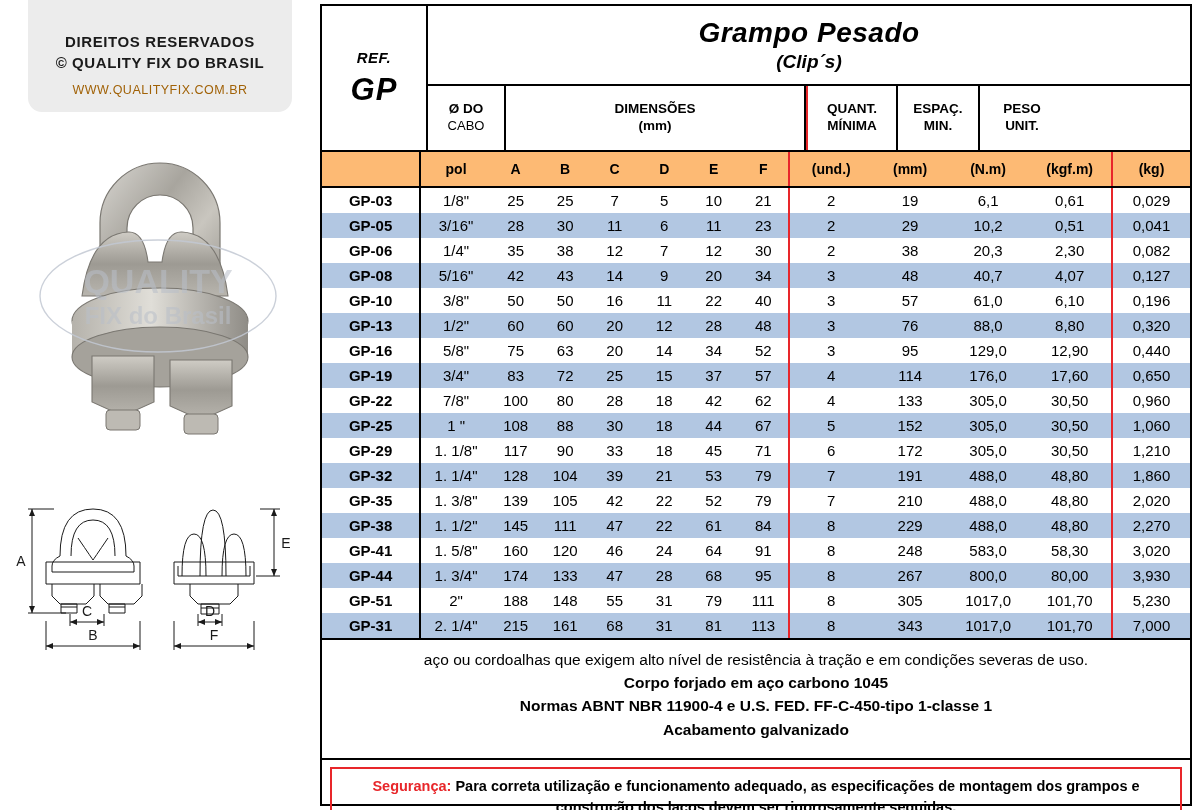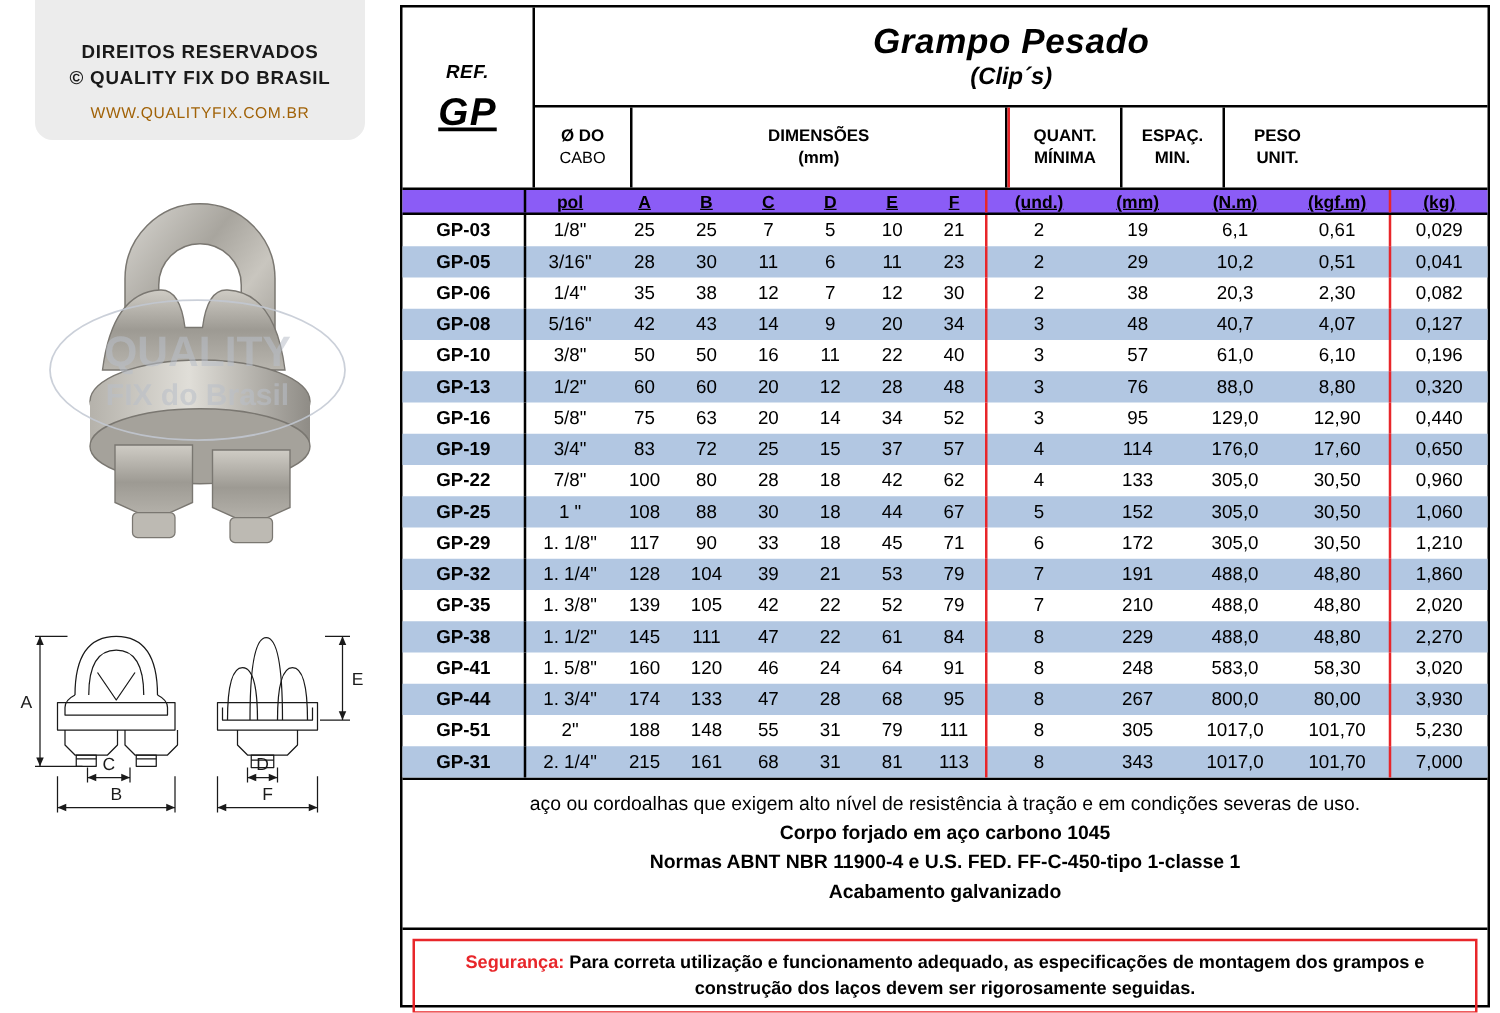--- a/index.html
+++ b/index.html
@@ -45,21 +45,21 @@
     background:#fff;
   }
 
   
   .top-band{display:flex;height:146px;border-bottom:2px solid #000;box-sizing:border-box;}
   .ref-cell{
     width:106px;border-right:2px solid #000;box-sizing:border-box;
     display:flex;flex-direction:column;align-items:center;justify-content:center;
   }
   .ref-small{font-style:italic;font-weight:bold;font-size:15px;letter-spacing:.5px;}
-  .ref-big{font-style:italic;font-weight:bold;font-size:31px;margin-top:6px;letter-spacing:1px;text-decoration:underline;}
+  .ref-big{font-style:italic;font-weight:bold;font-size:31px;margin-top:6px;letter-spacing:1px;}
   .title-zone{flex:1;display:flex;flex-direction:column;box-sizing:border-box;}
   .title-top{
     height:80px;display:flex;flex-direction:column;
     align-items:center;justify-content:center;
     border-bottom:2px solid #000;box-sizing:border-box;
   }
   .title-main{font-style:italic;font-weight:bold;font-size:28px;letter-spacing:.5px;}
   .title-sub{font-style:italic;font-weight:bold;font-size:19px;margin-top:2px;}
   .grouphdr{flex:1;display:flex;box-sizing:border-box;}
   .gh{
@@ -67,21 +67,21 @@
     align-items:center;justify-content:center;text-align:center;
     font-weight:bold;font-size:13.5px;line-height:1.25;
     border-right:2px solid #000;
   }
   .gh.red-l{border-left:2.5px solid #e8262a;}
   .gh.red-r{border-right:2.5px solid #e8262a;}
   .gh.last{border-right:none;}
   .gh .thin{font-weight:normal;font-size:13px;}
 
   
-  .subhdr{display:flex;height:20px;background:#8b5cf6;border-bottom:2px solid #000;box-sizing:border-box;text-decoration:underline;}
+  .subhdr{display:flex;height:36px;background:#fdba74;border-bottom:2px solid #000;box-sizing:border-box;}
   .subhdr .c{
     box-sizing:border-box;display:flex;align-items:center;justify-content:center;
     font-weight:bold;font-size:14px;
   }
   .sep-l{border-left:2px solid #000;}
   .rsep-l{border-left:2.5px solid #e8262a;}
   .rsep-r{border-right:2.5px solid #e8262a;}
 
   
   #rows{box-sizing:border-box;border-bottom:2.5px solid #000;}

